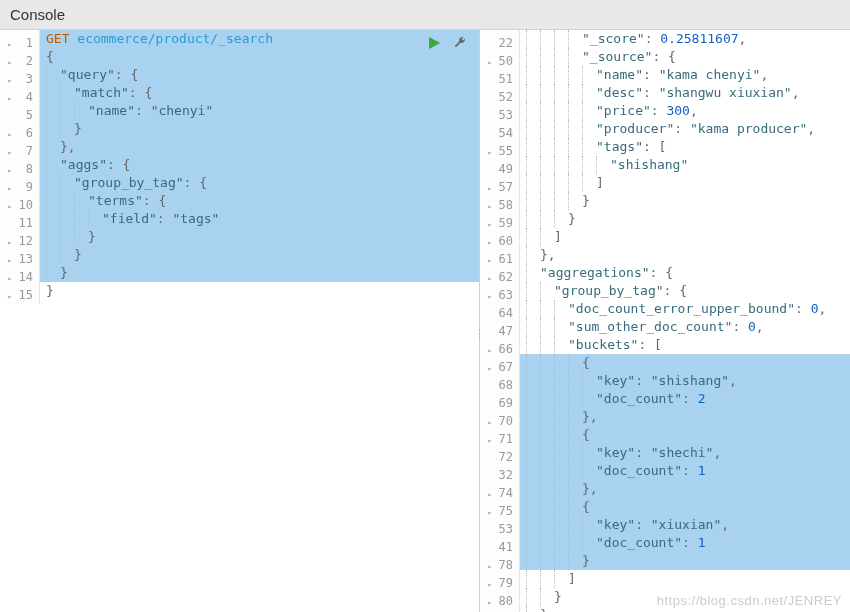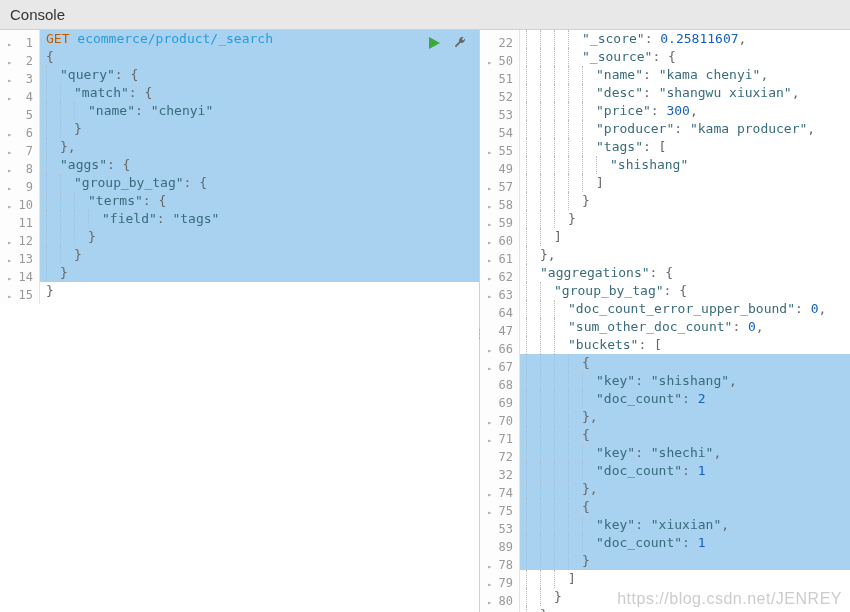--- a/index.html
+++ b/index.html
@@ -119,21 +119,21 @@
   .splitter-handle span {
     width: 2px; height: 2px; background: #aaa; border-radius: 50%;
     margin-left: 3px;
   }
   .watermark {
     position: absolute;
     right: 8px;
     bottom: 4px;
     color: #ccc;
     font-family: Arial, sans-serif;
-    font-size: 16px;
+    font-size: 13px;
     pointer-events: none;
     letter-spacing: 0.5px;
   }
 </style>
 </head>
 <body>
 
 <div class="console-header">
   <span>Console</span>
 </div>
@@ -204,21 +204,21 @@
           <div class="ln">67<span class="fold">▸</span></div>
           <div class="ln">68</div>
           <div class="ln">69</div>
           <div class="ln">70<span class="fold">▸</span></div>
           <div class="ln">71<span class="fold">▸</span></div>
           <div class="ln">72</div>
           <div class="ln">32</div>
           <div class="ln">74<span class="fold">▸</span></div>
           <div class="ln">75<span class="fold">▸</span></div>
           <div class="ln">53</div>
-          <div class="ln">89</div>
+          <div class="ln">41</div>
           <div class="ln">78<span class="fold">▸</span></div>
           <div class="ln">79<span class="fold">▸</span></div>
           <div class="ln">80<span class="fold">▸</span></div>
           <div class="ln">81</div>
         </div>
       <div class="code" id="code-right"><div class="row"><span class="indent-guide" style="left: 6px;"></span><span class="indent-guide" style="left: 20px;"></span><span class="indent-guide" style="left: 34px;"></span><span class="indent-guide" style="left: 48px;"></span><span style="padding-left: 56px;"><span class="tok-str">"_score"</span><span class="tok-punc">: </span><span class="tok-num">0.25811607</span><span class="tok-punc">,</span></span></div><div class="row"><span class="indent-guide" style="left: 6px;"></span><span class="indent-guide" style="left: 20px;"></span><span class="indent-guide" style="left: 34px;"></span><span class="indent-guide" style="left: 48px;"></span><span style="padding-left: 56px;"><span class="tok-key">"_source"</span><span class="tok-punc">: {</span></span></div><div class="row"><span class="indent-guide" style="left: 6px;"></span><span class="indent-guide" style="left: 20px;"></span><span class="indent-guide" style="left: 34px;"></span><span class="indent-guide" style="left: 48px;"></span><span class="indent-guide" style="left: 62px;"></span><span style="padding-left: 70px;"><span class="tok-key">"name"</span><span class="tok-punc">: </span><span class="tok-str">"kama chenyi"</span><span class="tok-punc">,</span></span></div><div class="row"><span class="indent-guide" style="left: 6px;"></span><span class="indent-guide" style="left: 20px;"></span><span class="indent-guide" style="left: 34px;"></span><span class="indent-guide" style="left: 48px;"></span><span class="indent-guide" style="left: 62px;"></span><span style="padding-left: 70px;"><span class="tok-key">"desc"</span><span class="tok-punc">: </span><span class="tok-str">"shangwu xiuxian"</span><span class="tok-punc">,</span></span></div><div class="row"><span class="indent-guide" style="left: 6px;"></span><span class="indent-guide" style="left: 20px;"></span><span class="indent-guide" style="left: 34px;"></span><span class="indent-guide" style="left: 48px;"></span><span class="indent-guide" style="left: 62px;"></span><span style="padding-left: 70px;"><span class="tok-key">"price"</span><span class="tok-punc">: </span><span class="tok-num">300</span><span class="tok-punc">,</span></span></div><div class="row"><span class="indent-guide" style="left: 6px;"></span><span class="indent-guide" style="left: 20px;"></span><span class="indent-guide" style="left: 34px;"></span><span class="indent-guide" style="left: 48px;"></span><span class="indent-guide" style="left: 62px;"></span><span style="padding-left: 70px;"><span class="tok-key">"producer"</span><span class="tok-punc">: </span><span class="tok-str">"kama producer"</span><span class="tok-punc">,</span></span></div><div class="row"><span class="indent-guide" style="left: 6px;"></span><span class="indent-guide" style="left: 20px;"></span><span class="indent-guide" style="left: 34px;"></span><span class="indent-guide" style="left: 48px;"></span><span class="indent-guide" style="left: 62px;"></span><span style="padding-left: 70px;"><span class="tok-key">"tags"</span><span class="tok-punc">: [</span></span></div><div class="row"><span class="indent-guide" style="left: 6px;"></span><span class="indent-guide" style="left: 20px;"></span><span class="indent-guide" style="left: 34px;"></span><span class="indent-guide" style="left: 48px;"></span><span class="indent-guide" style="left: 62px;"></span><span class="indent-guide" style="left: 76px;"></span><span style="padding-left: 84px;"><span class="tok-str">"shishang"</span></span></div><div class="row"><span class="indent-guide" style="left: 6px;"></span><span class="indent-guide" style="left: 20px;"></span><span class="indent-guide" style="left: 34px;"></span><span class="indent-guide" style="left: 48px;"></span><span class="indent-guide" style="left: 62px;"></span><span style="padding-left: 70px;"><span class="tok-punc">]</span></span></div><div class="row"><span class="indent-guide" style="left: 6px;"></span><span class="indent-guide" style="left: 20px;"></span><span class="indent-guide" style="left: 34px;"></span><span class="indent-guide" style="left: 48px;"></span><span style="padding-left: 56px;"><span class="tok-punc">}</span></span></div><div class="row"><span class="indent-guide" style="left: 6px;"></span><span class="indent-guide" style="left: 20px;"></span><span class="indent-guide" style="left: 34px;"></span><span style="padding-left: 42px;"><span class="tok-punc">}</span></span></div><div class="row"><span class="indent-guide" style="left: 6px;"></span><span class="indent-guide" style="left: 20px;"></span><span style="padding-left: 28px;"><span class="tok-punc">]</span></span></div><div class="row"><span class="indent-guide" style="left: 6px;"></span><span style="padding-left: 14px;"><span class="tok-punc">},</span></span></div><div class="row"><span class="indent-guide" style="left: 6px;"></span><span style="padding-left: 14px;"><span class="tok-key">"aggregations"</span><span class="tok-punc">: {</span></span></div><div class="row"><span class="indent-guide" style="left: 6px;"></span><span class="indent-guide" style="left: 20px;"></span><span style="padding-left: 28px;"><span class="tok-key">"group_by_tag"</span><span class="tok-punc">: {</span></span></div><div class="row"><span class="indent-guide" style="left: 6px;"></span><span class="indent-guide" style="left: 20px;"></span><span class="indent-guide" style="left: 34px;"></span><span style="padding-left: 42px;"><span class="tok-key">"doc_count_error_upper_bound"</span><span class="tok-punc">: </span><span class="tok-num">0</span><span class="tok-punc">,</span></span></div><div class="row"><span class="indent-guide" style="left: 6px;"></span><span class="indent-guide" style="left: 20px;"></span><span class="indent-guide" style="left: 34px;"></span><span style="padding-left: 42px;"><span class="tok-key">"sum_other_doc_count"</span><span class="tok-punc">: </span><span class="tok-num">0</span><span class="tok-punc">,</span></span></div><div class="row"><span class="indent-guide" style="left: 6px;"></span><span class="indent-guide" style="left: 20px;"></span><span class="indent-guide" style="left: 34px;"></span><span style="padding-left: 42px;"><span class="tok-key">"buckets"</span><span class="tok-punc">: [</span></span></div><div class="row sel"><span class="indent-guide" style="left: 6px;"></span><span class="indent-guide" style="left: 20px;"></span><span class="indent-guide" style="left: 34px;"></span><span class="indent-guide" style="left: 48px;"></span><span style="padding-left: 56px;"><span class="tok-punc">{</span></span></div><div class="row sel"><span class="indent-guide" style="left: 6px;"></span><span class="indent-guide" style="left: 20px;"></span><span class="indent-guide" style="left: 34px;"></span><span class="indent-guide" style="left: 48px;"></span><span class="indent-guide" style="left: 62px;"></span><span style="padding-left: 70px;"><span class="tok-key">"key"</span><span class="tok-punc">: </span><span class="tok-str">"shishang"</span><span class="tok-punc">,</span></span></div><div class="row sel"><span class="indent-guide" style="left: 6px;"></span><span class="indent-guide" style="left: 20px;"></span><span class="indent-guide" style="left: 34px;"></span><span class="indent-guide" style="left: 48px;"></span><span class="indent-guide" style="left: 62px;"></span><span style="padding-left: 70px;"><span class="tok-key">"doc_count"</span><span class="tok-punc">: </span><span class="tok-num">2</span></span></div><div class="row sel"><span class="indent-guide" style="left: 6px;"></span><span class="indent-guide" style="left: 20px;"></span><span class="indent-guide" style="left: 34px;"></span><span class="indent-guide" style="left: 48px;"></span><span style="padding-left: 56px;"><span class="tok-punc">},</span></span></div><div class="row sel"><span class="indent-guide" style="left: 6px;"></span><span class="indent-guide" style="left: 20px;"></span><span class="indent-guide" style="left: 34px;"></span><span class="indent-guide" style="left: 48px;"></span><span style="padding-left: 56px;"><span class="tok-punc">{</span></span></div><div class="row sel"><span class="indent-guide" style="left: 6px;"></span><span class="indent-guide" style="left: 20px;"></span><span class="indent-guide" style="left: 34px;"></span><span class="indent-guide" style="left: 48px;"></span><span class="indent-guide" style="left: 62px;"></span><span style="padding-left: 70px;"><span class="tok-key">"key"</span><span class="tok-punc">: </span><span class="tok-str">"shechi"</span><span class="tok-punc">,</span></span></div><div class="row sel"><span class="indent-guide" style="left: 6px;"></span><span class="indent-guide" style="left: 20px;"></span><span class="indent-guide" style="left: 34px;"></span><span class="indent-guide" style="left: 48px;"></span><span class="indent-guide" style="left: 62px;"></span><span style="padding-left: 70px;"><span class="tok-key">"doc_count"</span><span class="tok-punc">: </span><span class="tok-num">1</span></span></div><div class="row sel"><span class="indent-guide" style="left: 6px;"></span><span class="indent-guide" style="left: 20px;"></span><span class="indent-guide" style="left: 34px;"></span><span class="indent-guide" style="left: 48px;"></span><span style="padding-left: 56px;"><span class="tok-punc">},</span></span></div><div class="row sel"><span class="indent-guide" style="left: 6px;"></span><span class="indent-guide" style="left: 20px;"></span><span class="indent-guide" style="left: 34px;"></span><span class="indent-guide" style="left: 48px;"></span><span style="padding-left: 56px;"><span class="tok-punc">{</span></span></div><div class="row sel"><span class="indent-guide" style="left: 6px;"></span><span class="indent-guide" style="left: 20px;"></span><span class="indent-guide" style="left: 34px;"></span><span class="indent-guide" style="left: 48px;"></span><span class="indent-guide" style="left: 62px;"></span><span style="padding-left: 70px;"><span class="tok-key">"key"</span><span class="tok-punc">: </span><span class="tok-str">"xiuxian"</span><span class="tok-punc">,</span></span></div><div class="row sel"><span class="indent-guide" style="left: 6px;"></span><span class="indent-guide" style="left: 20px;"></span><span class="indent-guide" style="left: 34px;"></span><span class="indent-guide" style="left: 48px;"></span><span class="indent-guide" style="left: 62px;"></span><span style="padding-left: 70px;"><span class="tok-key">"doc_count"</span><span class="tok-punc">: </span><span class="tok-num">1</span></span></div><div class="row sel"><span class="indent-guide" style="left: 6px;"></span><span class="indent-guide" style="left: 20px;"></span><span class="indent-guide" style="left: 34px;"></span><span class="indent-guide" style="left: 48px;"></span><span style="padding-left: 56px;"><span class="tok-punc">}</span></span></div><div class="row"><span class="indent-guide" style="left: 6px;"></span><span class="indent-guide" style="left: 20px;"></span><span class="indent-guide" style="left: 34px;"></span><span style="padding-left: 42px;"><span class="tok-punc">]</span></span></div><div class="row"><span class="indent-guide" style="left: 6px;"></span><span class="indent-guide" style="left: 20px;"></span><span style="padding-left: 28px;"><span class="tok-punc">}</span></span></div><div class="row"><span class="indent-guide" style="left: 6px;"></span><span style="padding-left: 14px;"><span class="tok-punc">}</span></span></div></div>
     </div>
   </div>
 
 </div>

